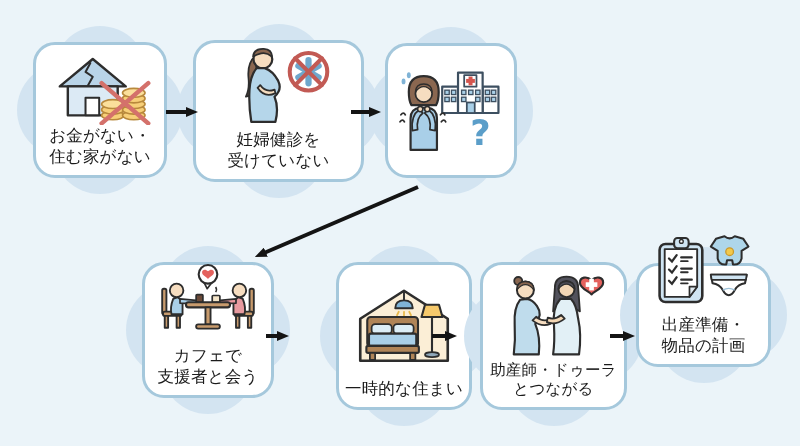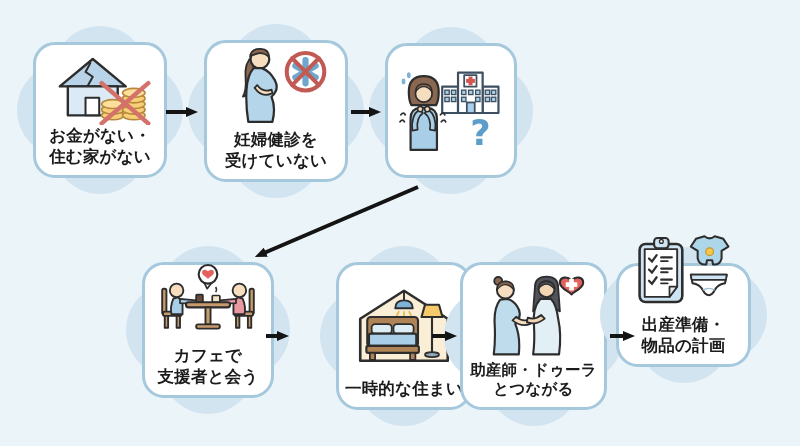--- a/index.html
+++ b/index.html
@@ -24,30 +24,30 @@
     position:absolute; inset:0; z-index:2;
     background:#ffffff;
     border:3px solid #a5c8dc;
     border-radius:22px;
     display:flex; flex-direction:column; align-items:center; justify-content:flex-end;
     padding:6px 4px 9px 4px;
   }
   .icon-wrap { flex:1; display:flex; align-items:center; justify-content:center; width:100%; }
   .icon-wrap svg { display:block; }
   .label {
-    font-weight:bold; font-size:16.5px; line-height:1.24; color:#1b1b1b;
+    font-weight:normal; font-size:16.5px; line-height:1.24; color:#1b1b1b;
     text-align:center; white-space:pre-line; letter-spacing:0.2px;
   }
   .node-1 { left:33px;  top:42px;  width:134px; height:136px; }
-  .node-2 { left:204px; top:40px;  width:144px; height:142px; }
+  .node-2 { left:193px; top:40px;  width:171px; height:142px; }
   .node-3 { left:385px; top:43px;  width:132px; height:135px; }
   .node-4 { left:142px; top:262px; width:132px; height:136px; }
   .node-5 { left:292px; top:262px; width:136px; height:148px;margin-left:44px; }
-  .node-6 { left:460px; top:262px; width:147px; height:148px;padding-left:43px; }
-  .node-7 { left:616px; top:263px; width:135px; height:104px; }
+  .node-6 { left:480px; top:262px; width:147px; height:148px;padding-left:43px; }
+  .node-7 { left:636px; top:263px; width:135px; height:104px; }
   .node-6 .label { font-size:15.5px; }
   .arrows { position:absolute; inset:0; z-index:3; pointer-events:none; }
 </style>
 </head>
 <body>
 
 <div class="stage">
 
   <svg class="arrows" width="800" height="446" viewBox="0 0 800 446">
     <defs>

